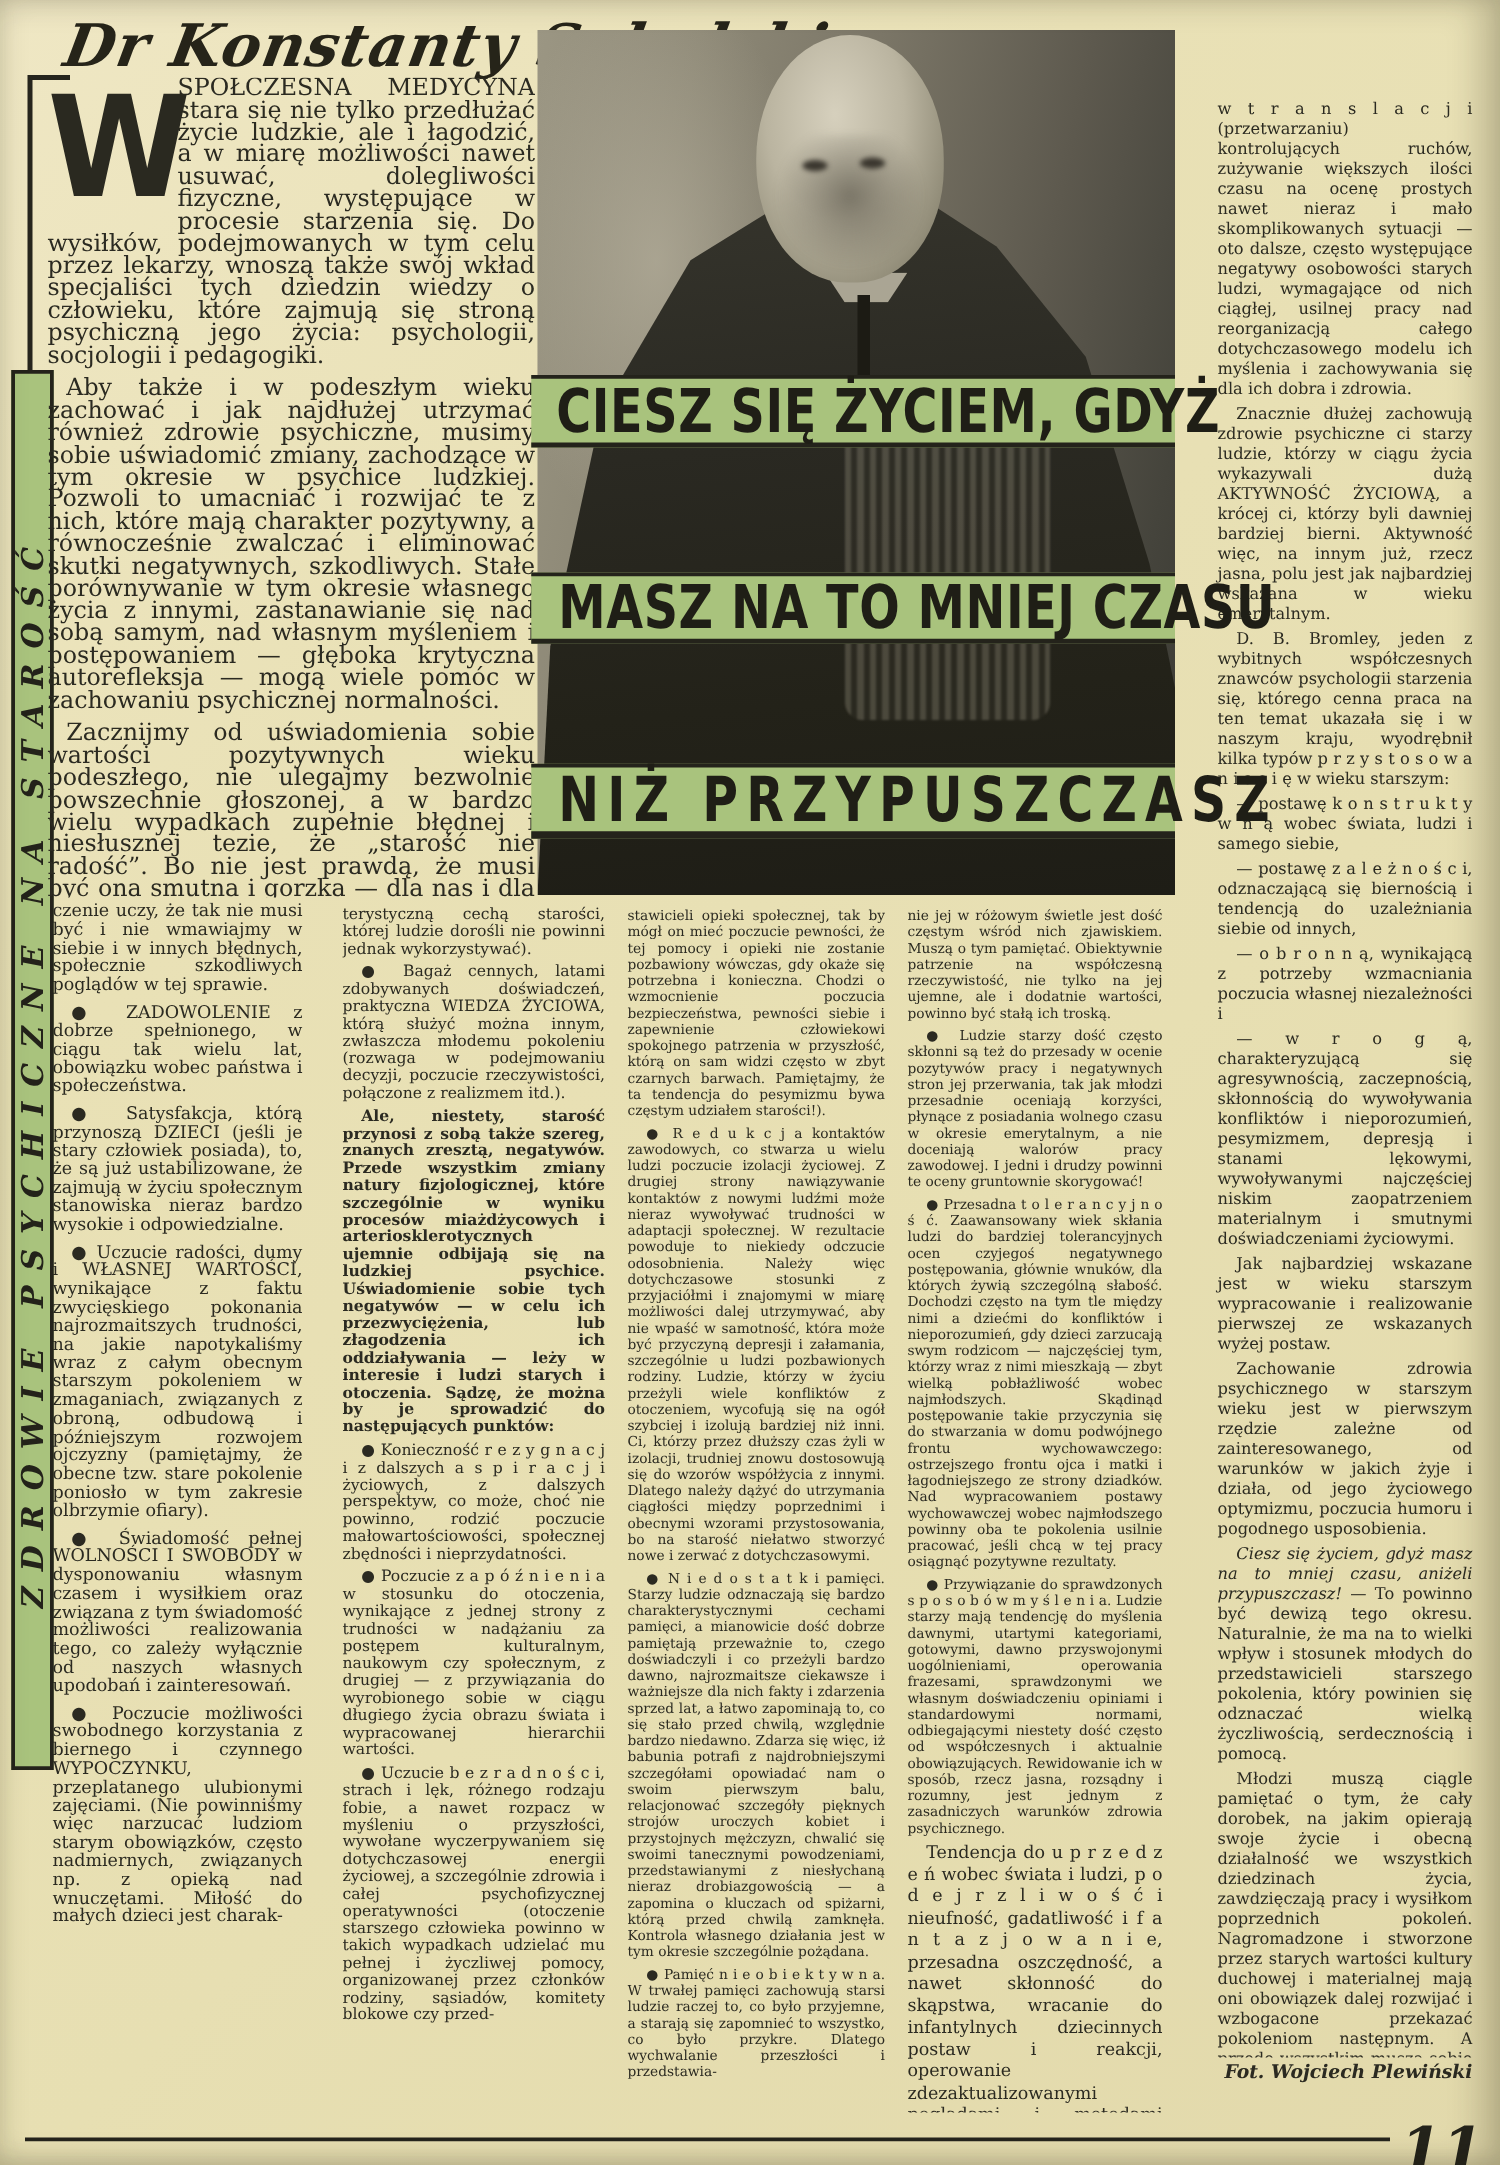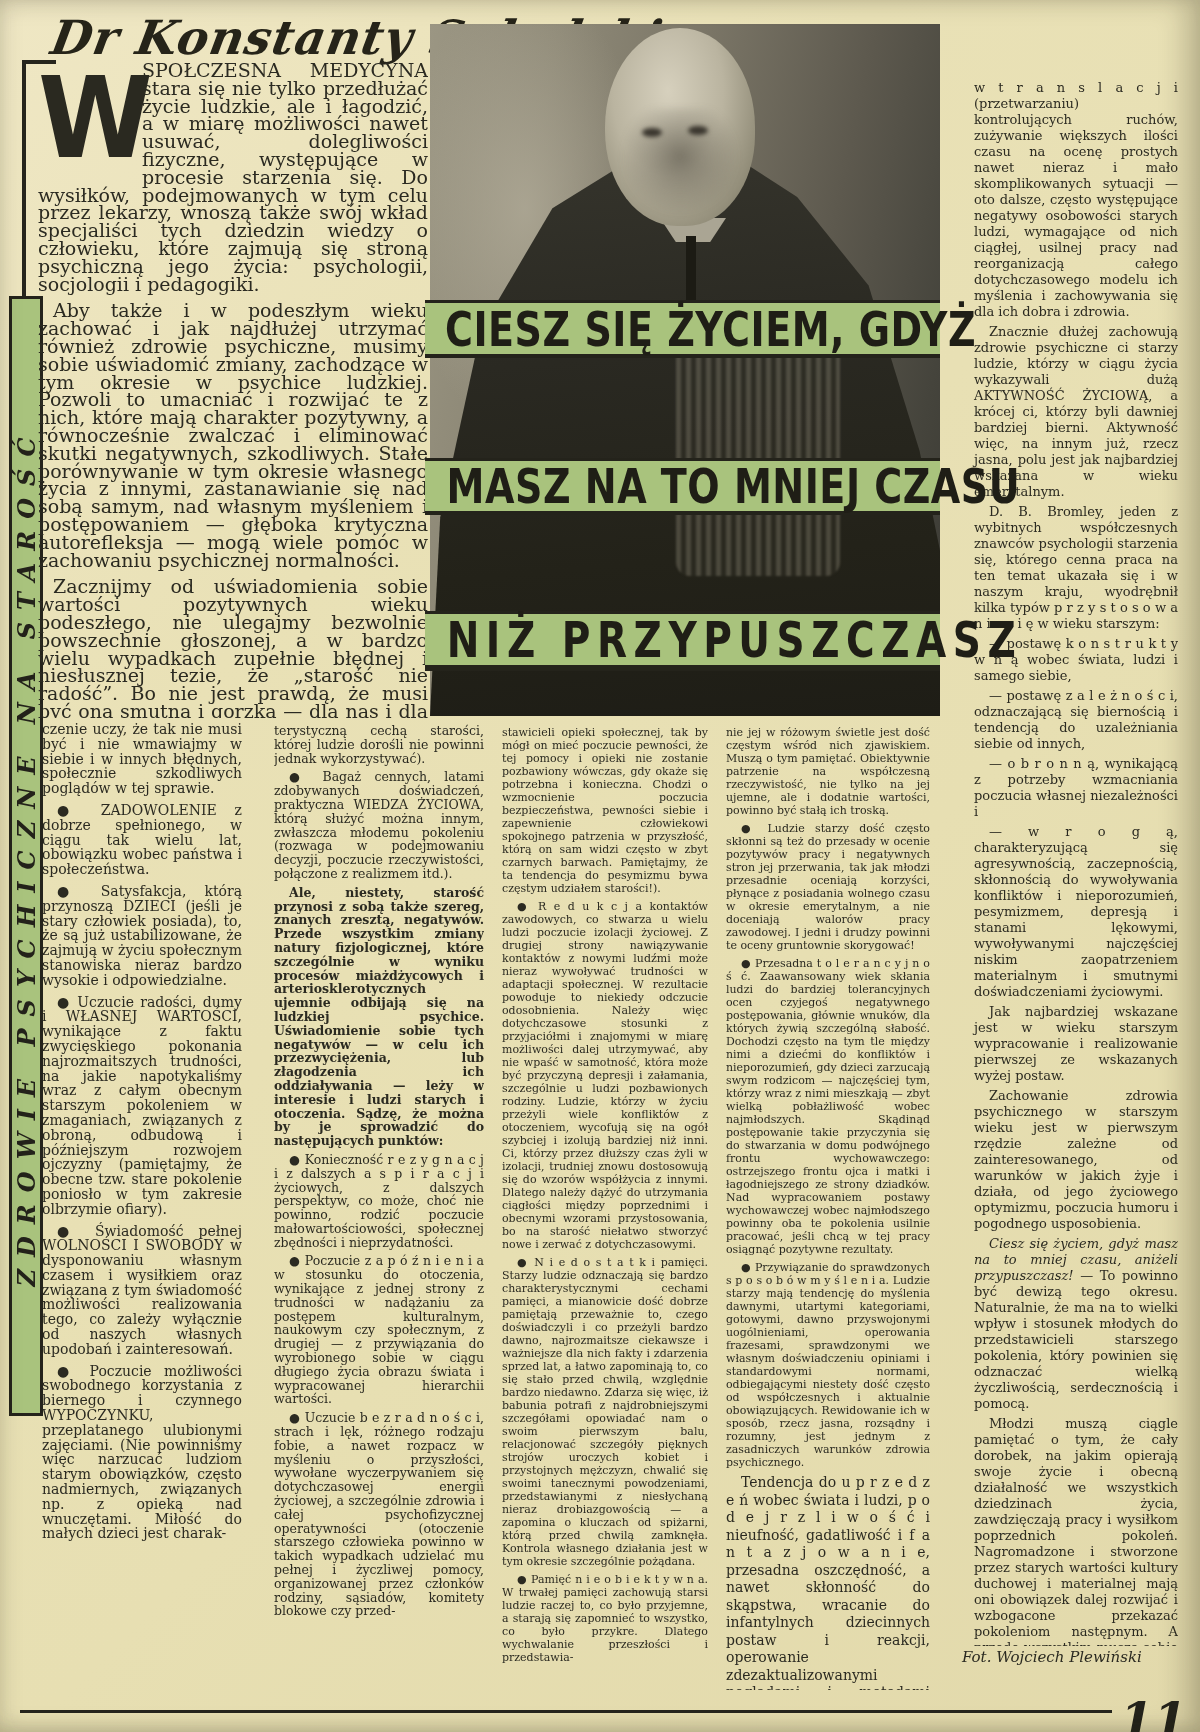--- a/index.html
+++ b/index.html
@@ -63,22 +63,22 @@
     font-family:"DejaVu Sans",sans-serif;font-weight:bold;font-size:104px;line-height:100px;
     letter-spacing:-5px;color:#2a2920;text-align:center;transform:scaleY(1.08);}
   .colA{left:42px;top:722px;width:200px;height:968px;font-size:14px;line-height:14.8px;}
   .colB{left:274px;top:724px;width:210px;height:966px;font-size:12.5px;line-height:13.8px;}
   .colC{left:502px;top:726px;width:206px;height:964px;font-size:11px;line-height:13px;}
   .colD{left:726px;top:726px;width:204px;height:964px;font-size:11px;line-height:13px;}
   .colB .para,.colC .para,.colD .para{margin-bottom:5px;}
   .para.lead{font-size:14px;line-height:17.5px;}
   .colR{left:962px;top:80px;width:216px;height:1566px;font-size:13px;line-height:16px;}
   .colR .para{margin-bottom:4px;margin-left:12px;}
-  .credit{position:absolute;left:962px;top:1648px;width:216px;text-align:left;
-    font-style:italic;font-weight:normal;font-size:15px;color:#2b2a21;}
+  .credit{position:absolute;left:962px;top:1648px;width:216px;text-align:right;
+    font-style:italic;font-weight:bold;font-size:15px;color:#2b2a21;}
   .pagenum{position:absolute;left:1120px;top:1692px;font-family:"DejaVu Serif",serif;
     font-style:italic;font-weight:bold;font-size:48px;color:#24231b;}
   i{font-style:italic;}
 </style>
 </head>
 <body>
 
 <div class="page">
 
   <div class="byline">Dr Konstanty Sobolski</div>

